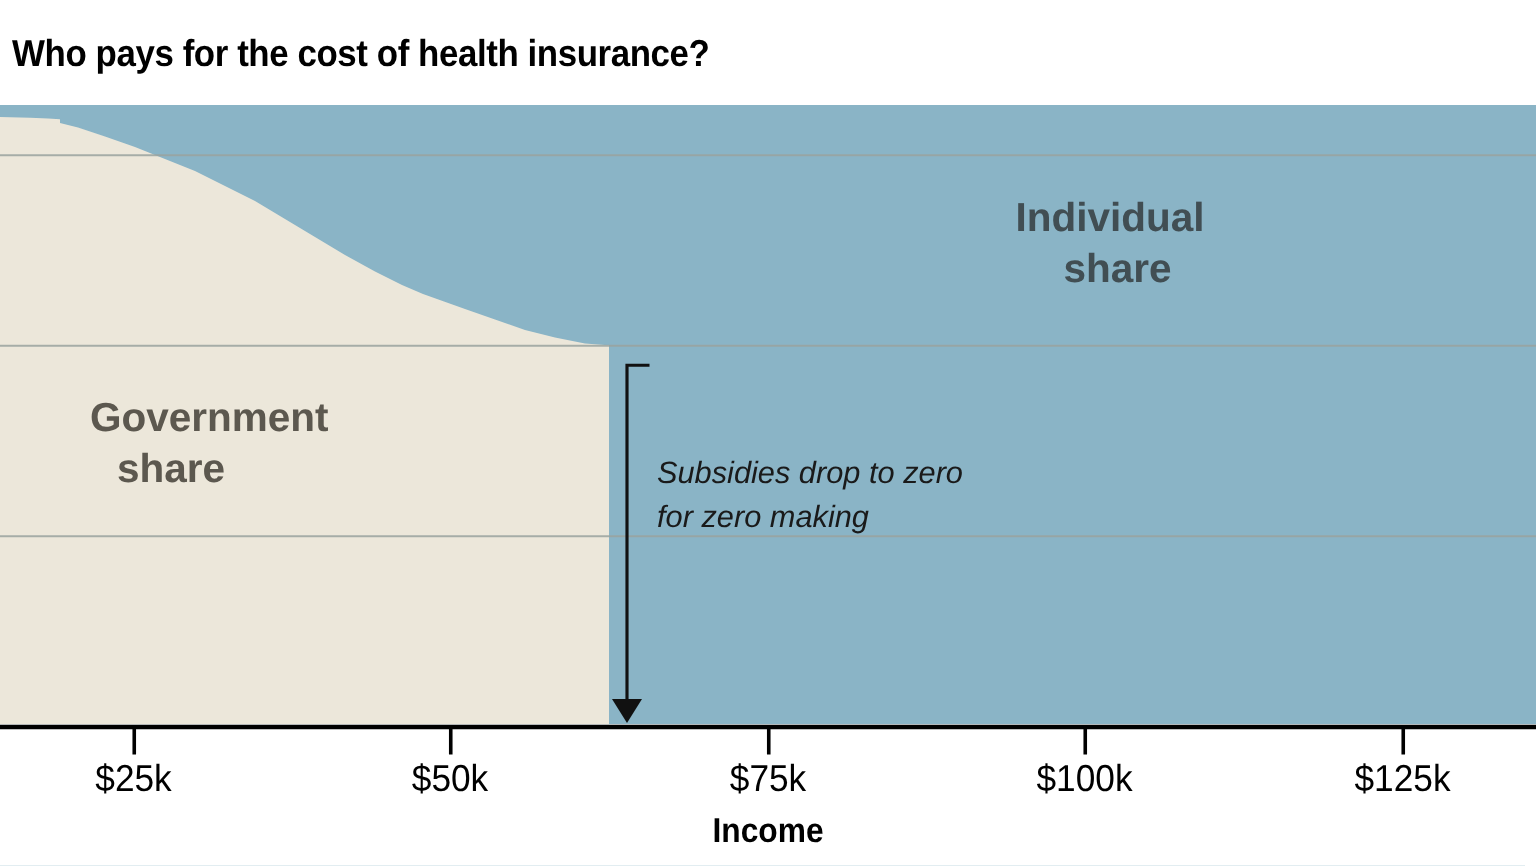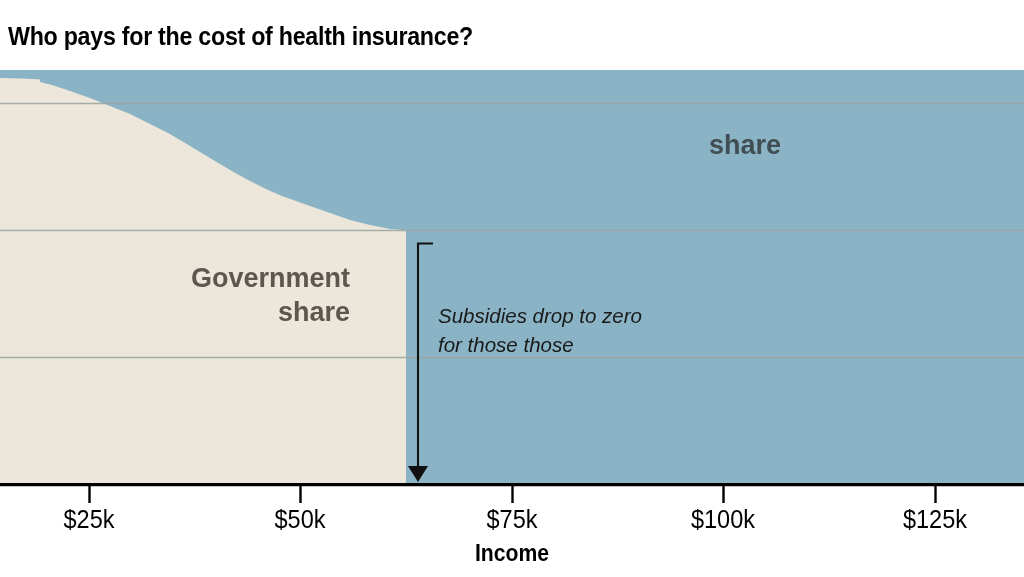--- a/index.html
+++ b/index.html
@@ -52,21 +52,21 @@
     font-weight: bold;
     font-size: 27px;
     line-height: 1.26;
     white-space: nowrap;
     pointer-events: none;
   }
   #label-government {
     left: 60px;
     top: 191px;
     width: 290px;
-    text-align: right;
+    text-align: left;
     color: #5c584f;
   }
   #label-government .line2 { padding-left: 18px; }
   #label-individual {
     left: 600px;
     top: 58px;
     width: 280px;
     text-align: center;
     color: #414e53;
   }
@@ -161,26 +161,27 @@
 
     <path d="M 408,396 L 428,396 L 418,412 Z" fill="#111111"></path>
   </svg>
 
   <div class="series-label" id="label-government">
     <div class="line1">Government</div>
     <div class="line2">share</div>
   </div>
 
   <div class="series-label" id="label-individual">
+    <div class="line1">Individual</div>
     <div class="line2">share</div>
   </div>
 
   <div id="annotation">
     <div>Subsidies drop to zero</div>
-    <div>for those those</div>
+    <div>for zero making</div>
   </div>
 </div>
 
 <div id="axis-area">
   <svg width="1024" height="94" viewBox="0 0 1024 94" style="position:absolute;left:0;top:0;display:block;">
     <line x1="0" y1="1.6" x2="1024" y2="1.6" stroke="#000000" stroke-width="3.2"></line>
     <line x1="89.5" y1="2" x2="89.5" y2="20" stroke="#000000" stroke-width="2.4"></line>
     <line x1="300.5" y1="2" x2="300.5" y2="20" stroke="#000000" stroke-width="2.4"></line>
     <line x1="512.5" y1="2" x2="512.5" y2="20" stroke="#000000" stroke-width="2.4"></line>
     <line x1="723.5" y1="2" x2="723.5" y2="20" stroke="#000000" stroke-width="2.4"></line>

